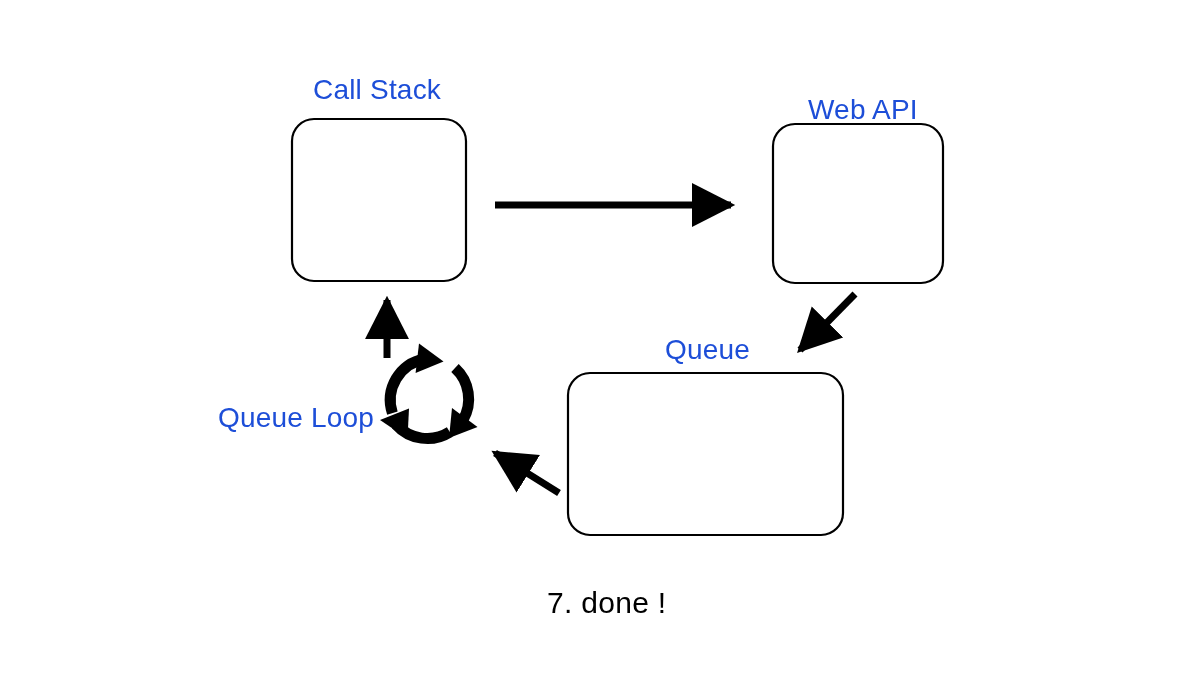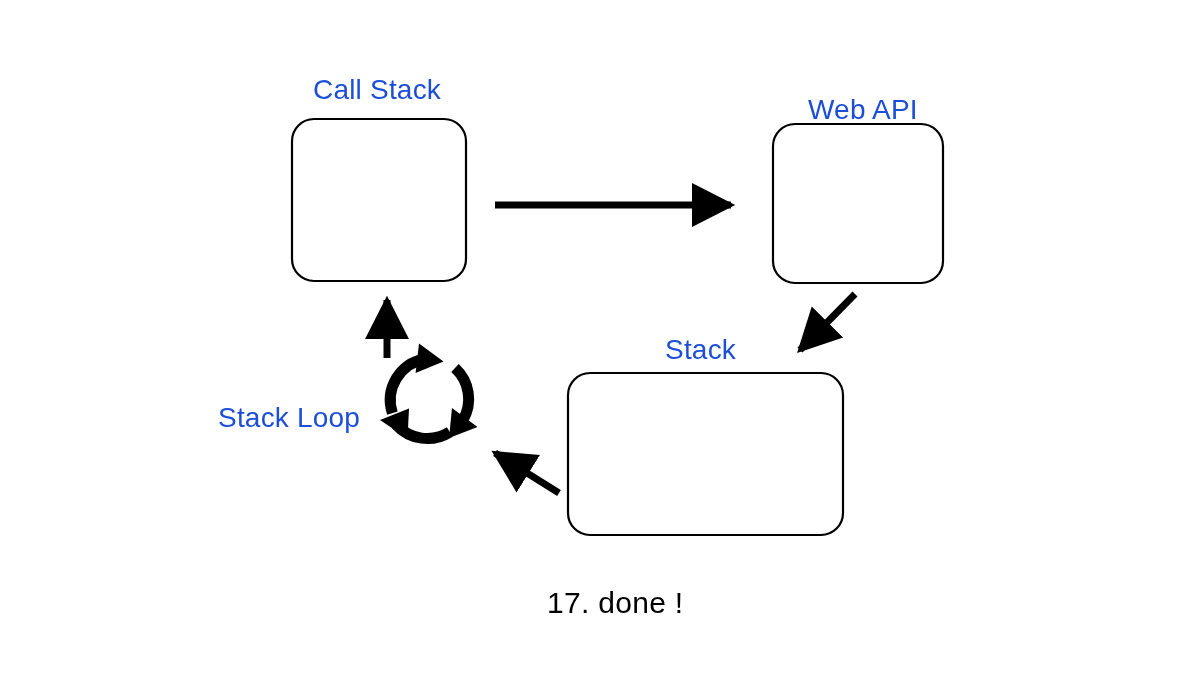--- a/index.html
+++ b/index.html
@@ -87,19 +87,19 @@
 
       <path d="M 449.8 432.0 A 42 42 0 0 1 396.0 424.5" fill="none" stroke="#000000" stroke-width="11" stroke-linecap="butt"></path>
       <path d="M 380.0 420.0 L 409.0 408.5 L 407.5 438.5 Z" fill="#000000"></path>
     </g>
   </svg>
 
   <div class="node-label" style="left:313px; top:76px;">Call Stack</div>
 
   <div class="node-label" style="left:808px; top:96px;">Web API</div>
 
-  <div class="node-label" style="left:665px; top:336px;">Stack</div>
+  <div class="node-label" style="left:665px; top:336px;">Queue</div>
 
-  <div class="node-label" style="left:218px; top:404px;">Stack Loop</div>
+  <div class="node-label" style="left:218px; top:404px;">Queue Loop</div>
 
-  <div class="caption" style="left:547px; top:588px;">17. done !</div>
+  <div class="caption" style="left:547px; top:588px;">7. done !</div>
 
 </div>
 
 </body></html>

